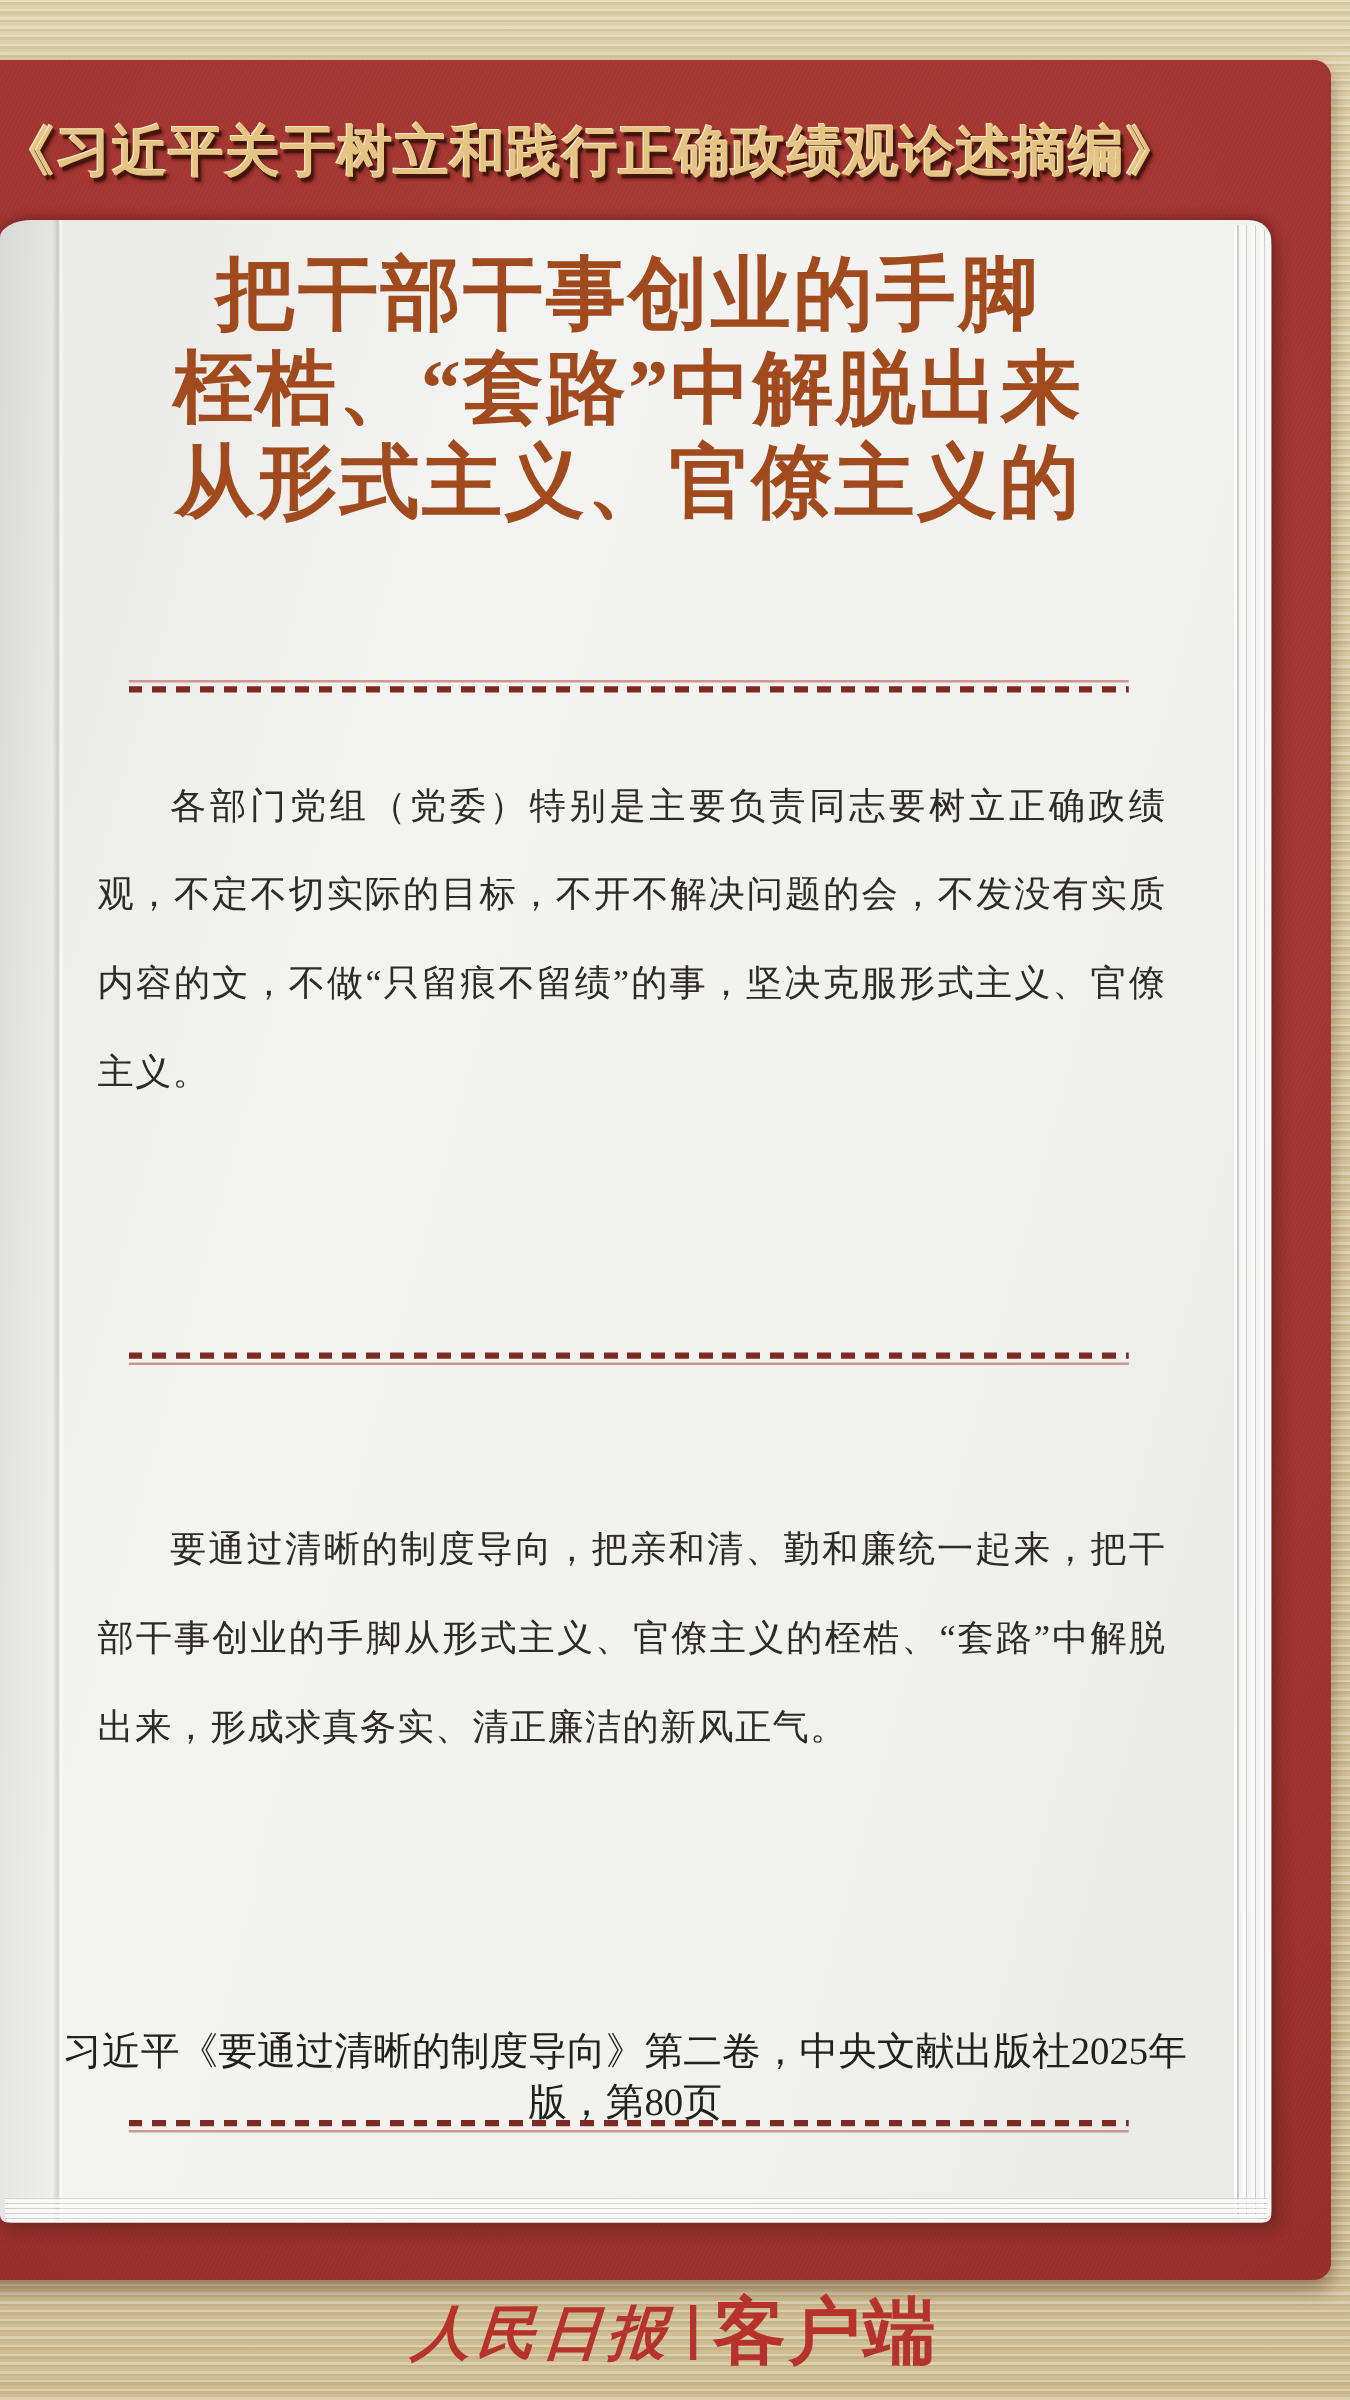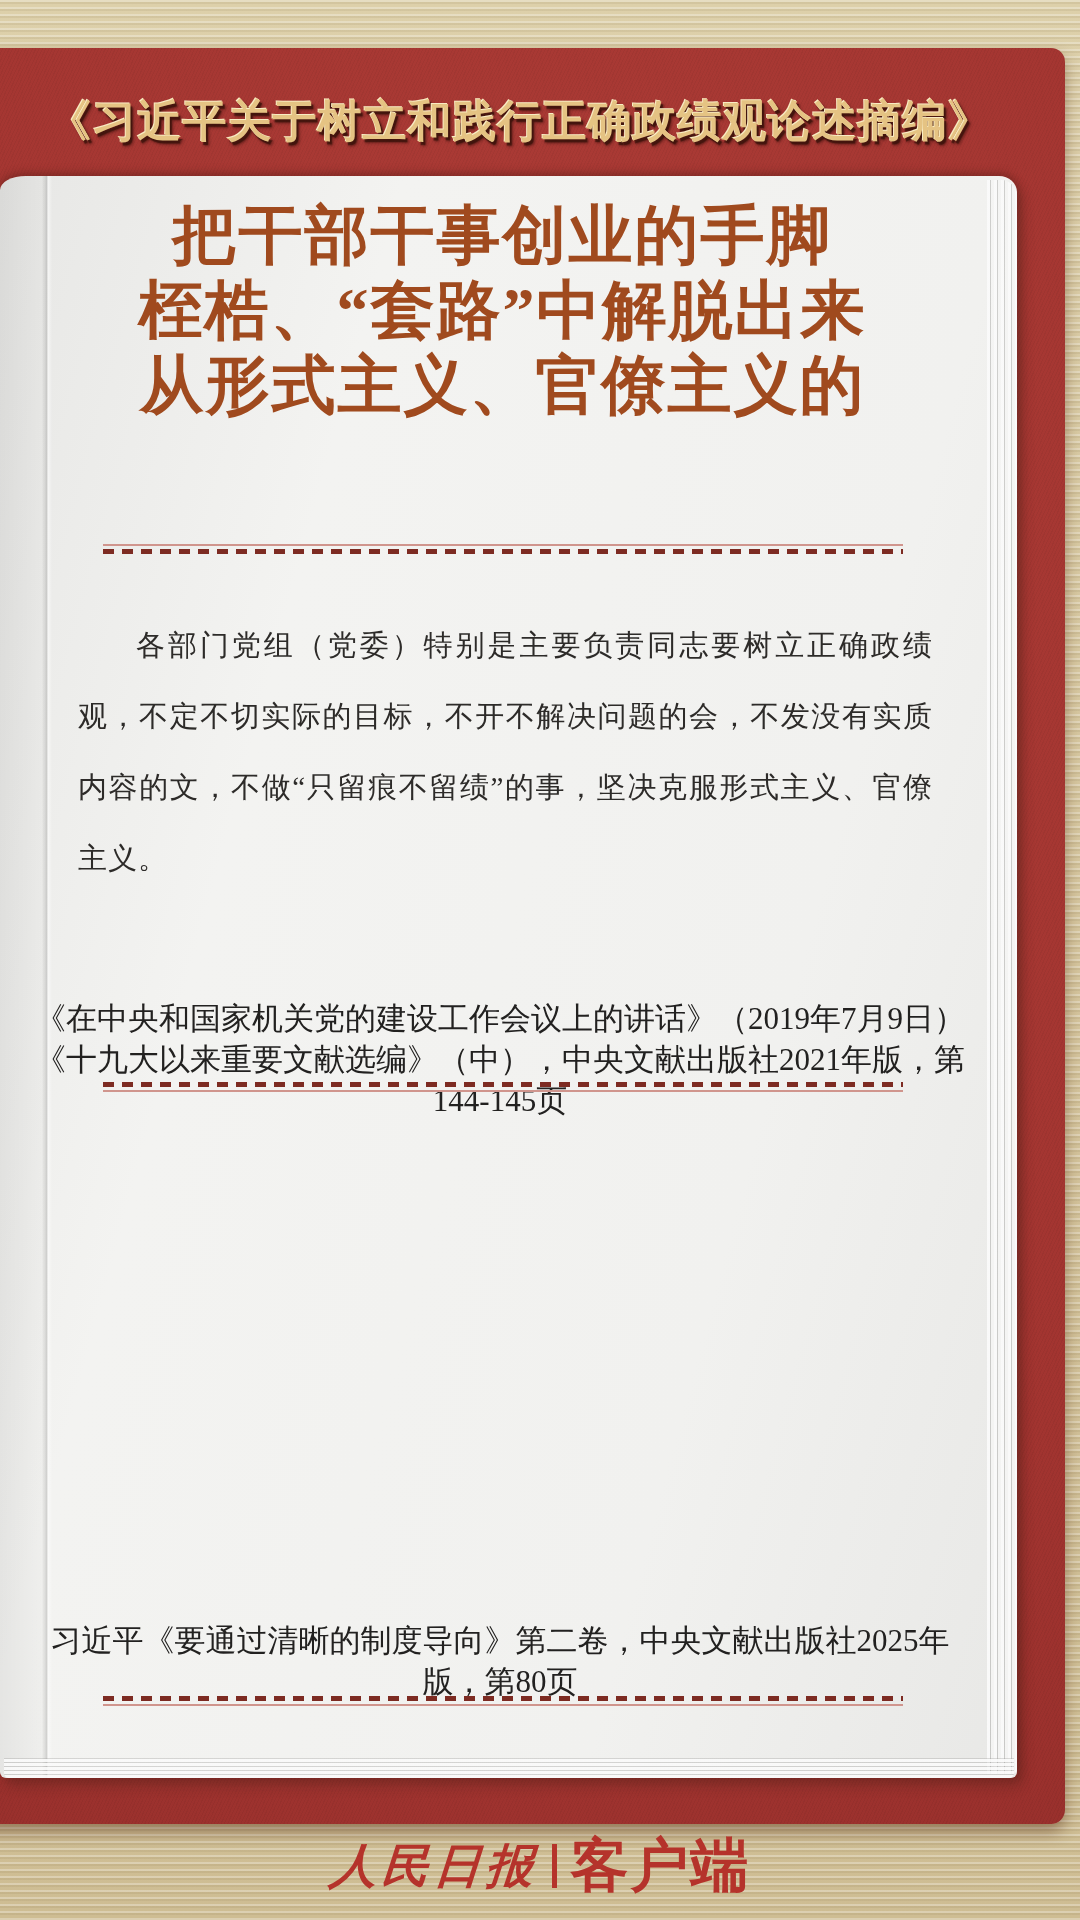--- a/index.html
+++ b/index.html
@@ -22,21 +22,20 @@
     position:absolute;left:-24px;right:15px;top:48px;bottom:96px;
     border-radius:14px;
     background:
       repeating-linear-gradient(115deg,rgba(0,0,0,.045) 0 1px,rgba(0,0,0,0) 1px 3px),
       radial-gradient(140% 110% at 50% 30%,#ae3d37 0%,#a23430 55%,#8c2a27 100%);
     box-shadow:0 8px 16px rgba(80,40,20,.45);
   }
   
   .gold-title{
     position:absolute;top:92px;left:0;right:40px;
-    text-align:center;
     font-size:44px;font-weight:bold;letter-spacing:1px;
     color:#e5c383;
     text-shadow:
       -1px -1px 0 #f9ecc4,
        2px 3px 1px rgba(52,16,8,.75),
        3px 4px 3px rgba(40,10,5,.5);
   }
   
   .page{
     position:absolute;left:0;right:63px;top:176px;bottom:142px;
@@ -125,30 +124,27 @@
       <div>从形式主义、官僚主义的</div>
     </div>
 
     <div class="divider" style="top:368px">
       <div class="solid gap-below"></div>
       <div class="dash"></div>
     </div>
 
     <div class="para" style="top:434px">各部门党组（党委）特别是主要负责同志要树立正确政绩观，不定不切实际的目标，不开不解决问题的会，不发没有实质内容的文，不做“只留痕不留绩”的事，坚决克服形式主义、官僚主义。</div>
 
-    <div class="citation" style="top:822px">
-      <div>《在中央和国家机关党的建设工作会议上的讲话》（2019年7月9日）</div>
-      <div>《十九大以来重要文献选编》（中），中央文献出版社2021年版，第144-145页</div>
-    </div>
 
     <div class="divider" style="top:906px">
       <div class="dash"></div>
       <div class="solid gap-above"></div>
     </div>
 
+    <div class="para" style="top:1029px">要通过清晰的制度导向，把亲和清、勤和廉统一起来，把干部干事创业的手脚从形式主义、官僚主义的桎梏、“套路”中解脱出来，形成求真务实、清正廉洁的新风正气。</div>
 
     <div class="citation" style="top:1444px">
       <div>习近平《要通过清晰的制度导向》第二卷，中央文献出版社2025年版，第80页</div>
     </div>
 
     <div class="divider" style="top:1520px">
       <div class="dash"></div>
       <div class="solid gap-above"></div>
     </div>
   </div>

